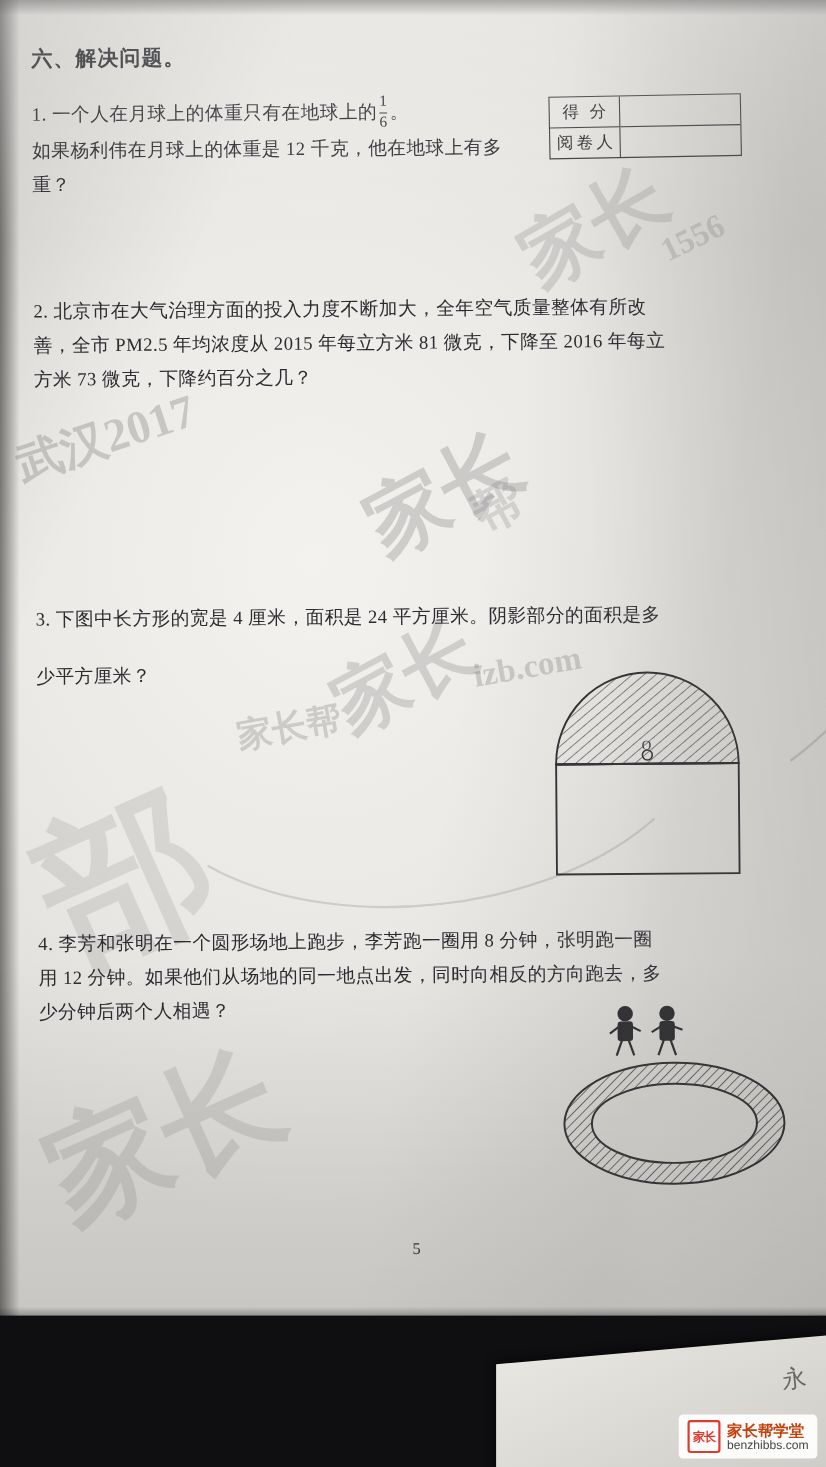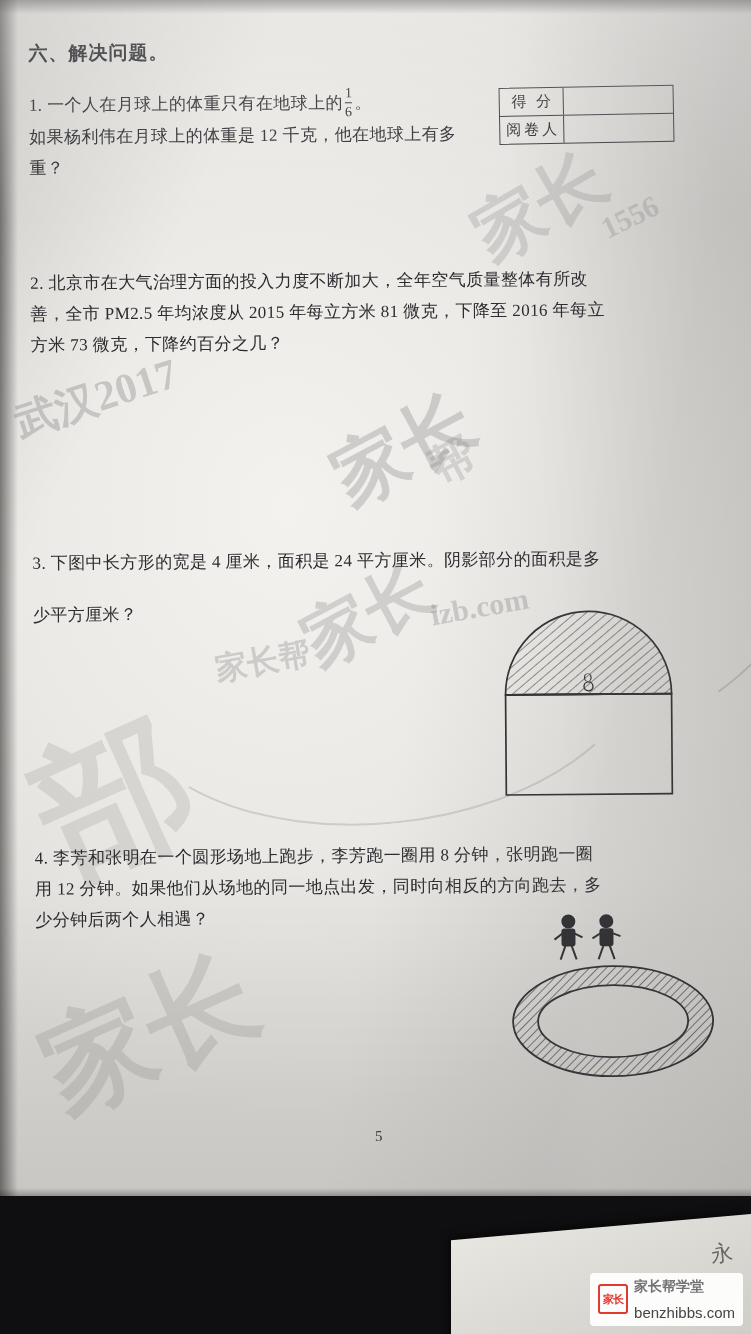--- a/index.html
+++ b/index.html
@@ -247,28 +247,27 @@
     font-family: "Liberation Sans", sans-serif;
   }
   .badge-text {
     display: flex;
     flex-direction: column;
     line-height: 1.15;
   }
   .badge-title {
     font-size: 14px;
     font-weight: bold;
-    color: #737373;
+    color: #c2410c;
     font-family: "Liberation Sans", sans-serif;
   }
   .badge-url {
-    font-size: 15px;
+    font-size: 11px;
     color: #444;
     font-family: "Liberation Sans", sans-serif;
-    margin-top: 10px;
   }
 </style>
 </head>
 <body>
 
 <div class="page">
   <div class="page-edge-left"></div>
   <div class="page-edge-top"></div>
 
   <div class="pen pen-1"></div>

